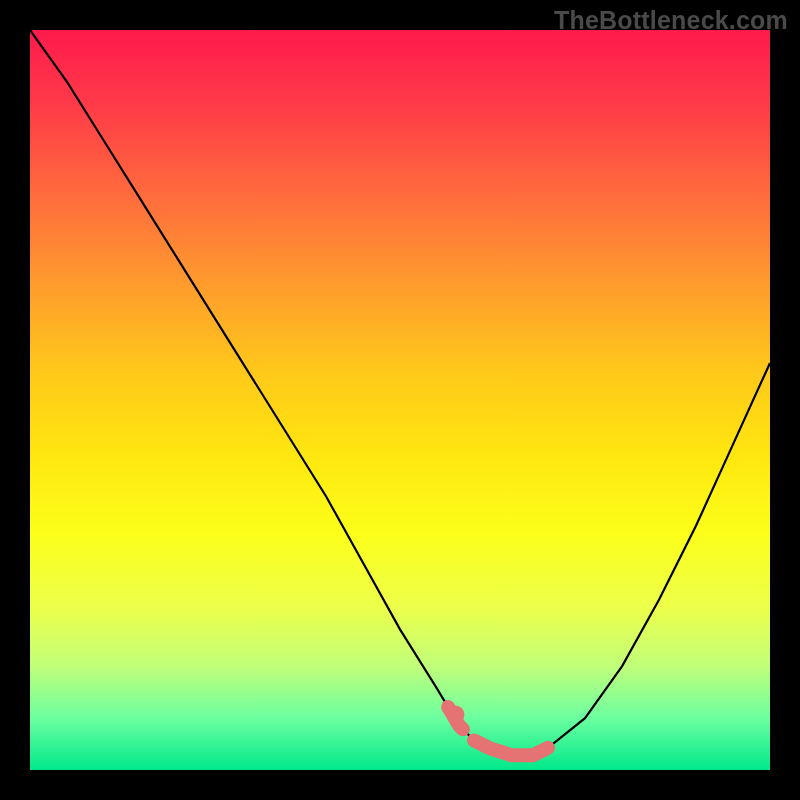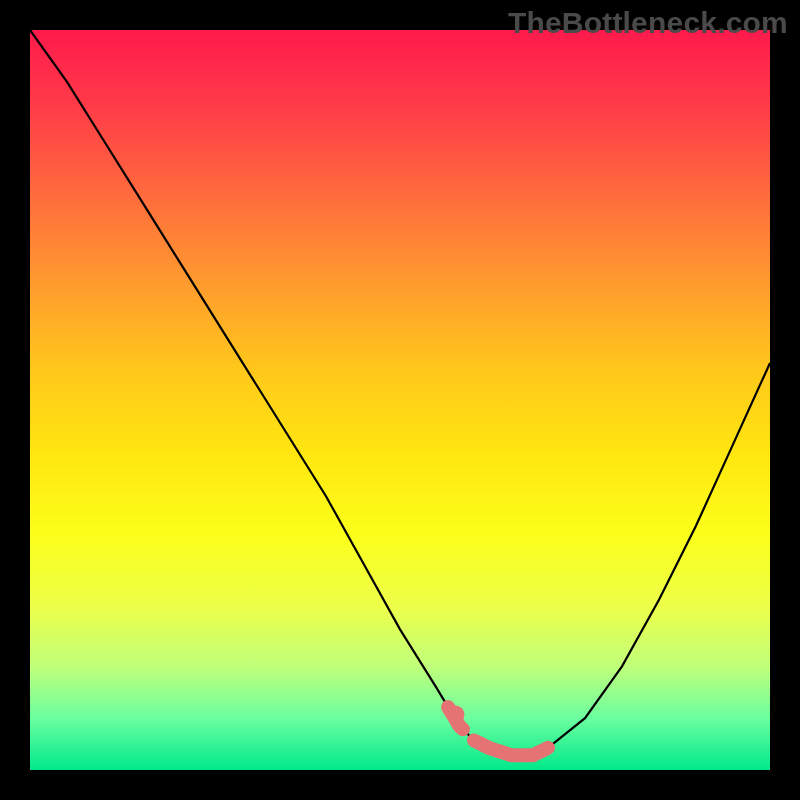--- a/index.html
+++ b/index.html
@@ -15,21 +15,21 @@
     position: relative;
     width: 800px;
     height: 800px;
     background: #000;
   }
   .watermark {
     position: absolute;
     top: 6px;
     right: 12px;
     color: #4a4a4a;
-    font-size: 30px;
+    font-size: 25px;
     font-weight: bold;
     letter-spacing: 0.2px;
     z-index: 50;
   }
   .plot-wrap {
     position: absolute;
     left: 30px;
     top: 30px;
     width: 740px;
     height: 740px;

